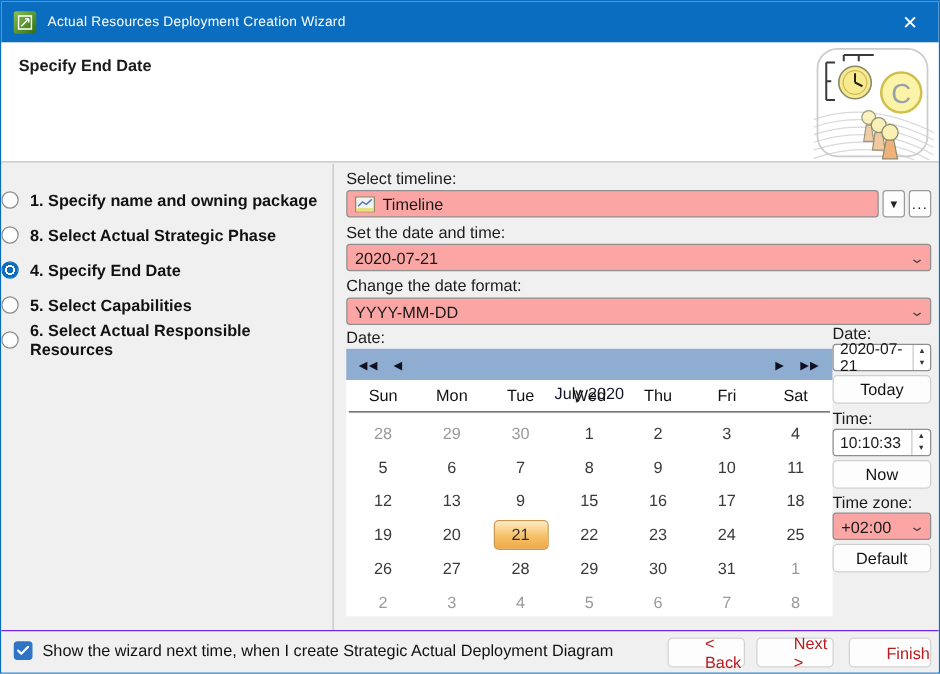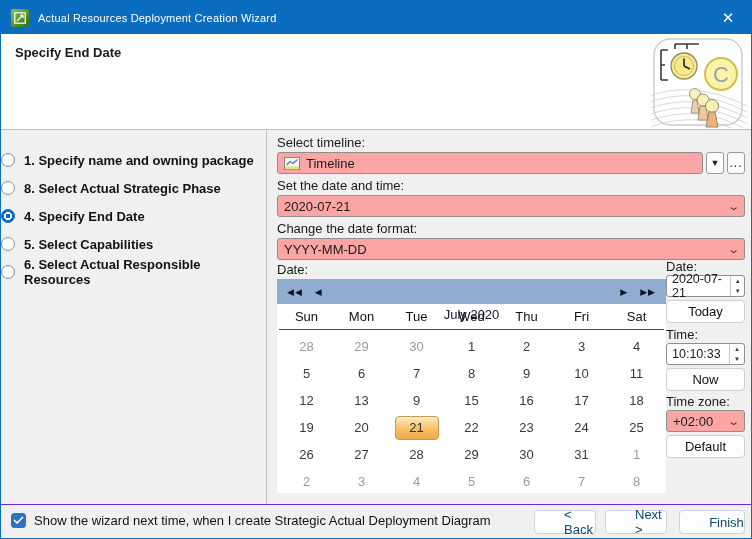--- a/index.html
+++ b/index.html
@@ -91,21 +91,21 @@
   
   .footer { position:absolute; left:0; right:0; bottom:0; height:34px;
     border-top:1px solid #6d28d9; background:#f0f0f0; }
   .chk-wrap { position:absolute; left:10px; top:8px; display:flex; align-items:center; gap:8px; }
   .checkbox { width:15px; height:15px; border-radius:3px; background:#2f74c4;
     border:1px solid #2f74c4; display:flex; align-items:center; justify-content:center; }
   .checkbox svg { display:block; }
   .chk-label { color:#111; }
   .btn { position:absolute; top:5px; height:24px; background:#fdfdfd;
     border:1px solid #d2d2d2; border-radius:4px; display:flex; align-items:center;
-    justify-content:center; font-size:13px; color:#0c4a6e; cursor:default;padding-left:29px; }
+    justify-content:center; font-size:13px; color:#b91c1c; cursor:default;padding-left:29px; }
   .btn-back   { left:533px; width:62px; }
   .btn-next   { left:604px; width:62px; }
   .btn-finish { left:678px; width:66px; }
 </style>
 </head>
 <body>
 
 <div class="dialog">
 
   <div class="titlebar">

